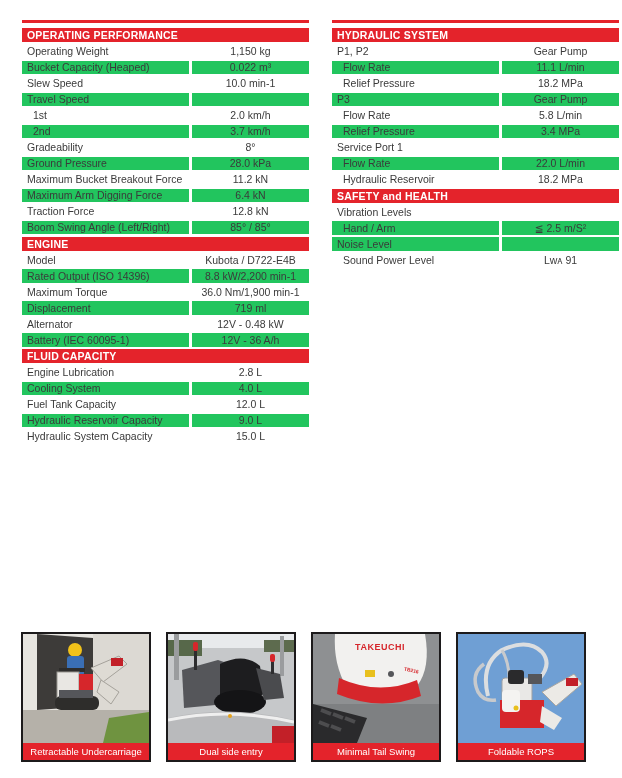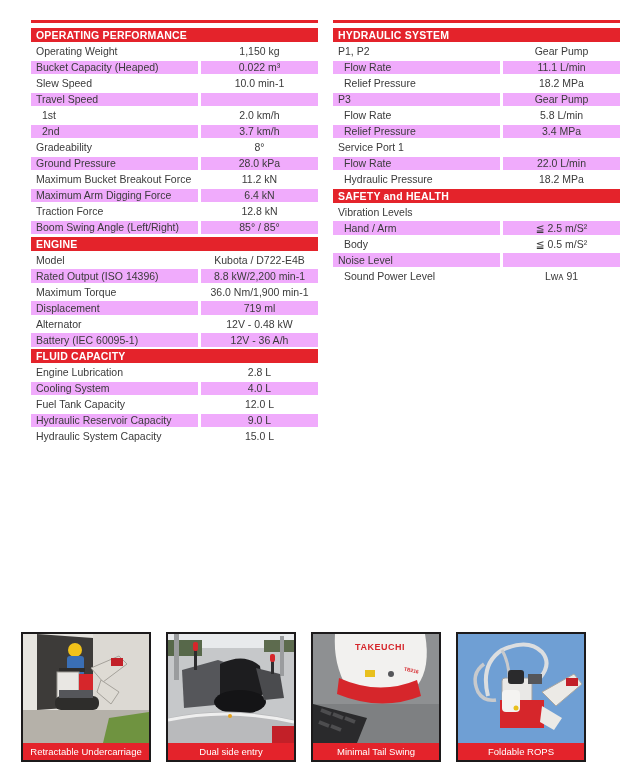--- a/index.html
+++ b/index.html
@@ -4,41 +4,41 @@
 <style>
   html,body{margin:0;padding:0;background:#ffffff;}
   body{
     width:622px;height:778px;position:relative;overflow:hidden;
     font-family:"Liberation Sans","DejaVu Sans",sans-serif;
     -webkit-font-smoothing:antialiased;
   }
   .page{position:absolute;inset:0;background:#fff;}
 
   
-  .tables{position:absolute;top:20px;left:31px;display:flex;gap:15px;}
+  .tables{position:absolute;top:20px;left:22px;display:flex;gap:23px;}
   .col{width:287px;}
   .top-rule{height:3px;background:#e4232b;margin-bottom:5px;}
   .sec-header{
     background:#e4232b;color:#ffffff;font-weight:bold;font-size:10.5px;
     height:14px;line-height:14px;padding-left:5px;margin-bottom:2.5px;
     letter-spacing:.2px;
   }
   .row{
     display:flex;gap:3px;height:13.5px;margin-bottom:2.5px;
     font-size:10.5px;color:#3a3a3a;
   }
   .row .label{
     flex:1;display:flex;align-items:center;padding-left:5px;background:transparent;
     white-space:nowrap;overflow:hidden;
   }
   .row .value{
     width:117px;display:flex;align-items:center;justify-content:center;
     background:transparent;white-space:nowrap;
   }
-  .row.shaded .label,.row.shaded .value{background:#f0abfc;}
+  .row.shaded .label,.row.shaded .value{background:#22c55e;}
   .row.indent .label{padding-left:11px;}
 
   
   .gallery{position:absolute;top:632px;left:21px;display:flex;gap:15px;}
   .photo-card{
     width:130px;height:130px;border:2px solid #1c1a1b;box-sizing:border-box;
     position:relative;background:#d946ef;overflow:hidden;
   }
   .photo-card svg{display:block;width:100%;height:109px;}
   .caption{
@@ -180,35 +180,31 @@
         </div>
         <div class="row">
           <span class="label">Service Port 1</span>
           <span class="value"></span>
         </div>
         <div class="row shaded indent">
           <span class="label">Flow Rate</span>
           <span class="value">22.0 L/min</span>
         </div>
         <div class="row indent">
-          <span class="label">Hydraulic Pressure</span>
+          <span class="label">Hydraulic Reservoir</span>
           <span class="value">18.2 MPa</span>
         </div>
         <div class="sec-header">SAFETY and HEALTH</div>
         <div class="row">
           <span class="label">Vibration Levels</span>
           <span class="value"></span>
         </div>
         <div class="row shaded indent">
           <span class="label">Hand / Arm</span>
           <span class="value">≦ 2.5 m/S²</span>
-        </div>
-        <div class="row indent">
-          <span class="label">Body</span>
-          <span class="value">≦ 0.5 m/S²</span>
         </div>
         <div class="row shaded">
           <span class="label">Noise Level</span>
           <span class="value"></span>
         </div>
         <div class="row indent">
           <span class="label">Sound Power Level</span>
           <span class="value">Lᴡᴀ 91</span>
         </div>
       </div>

